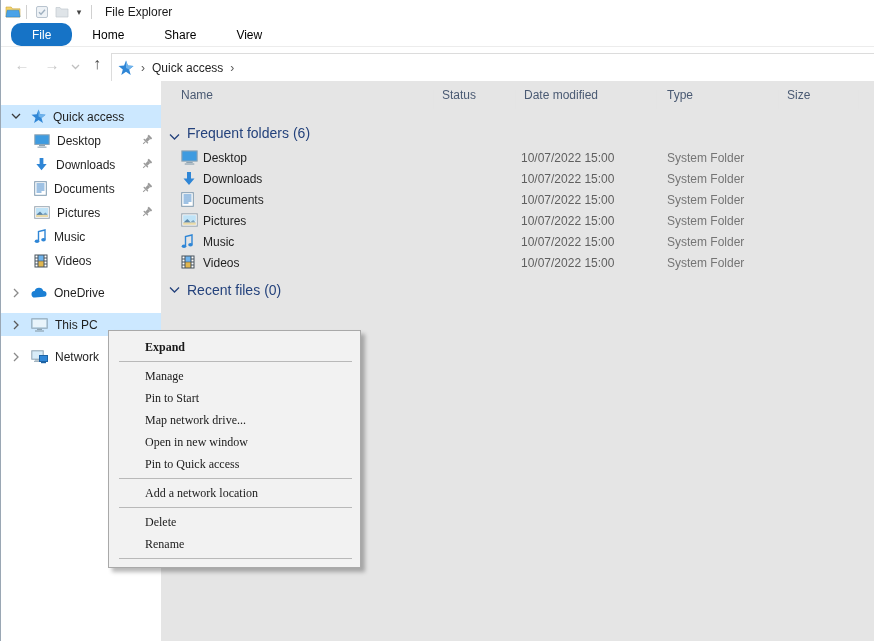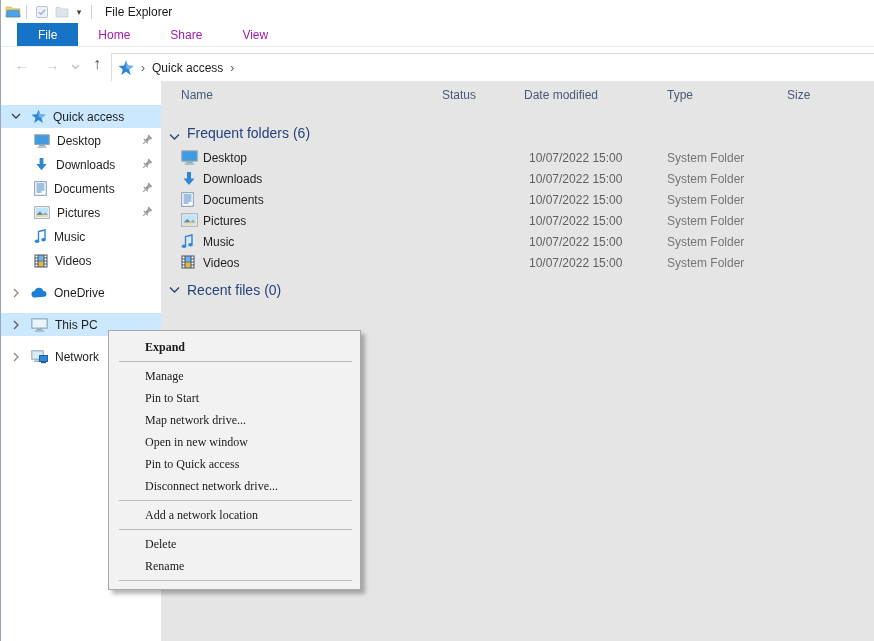--- a/index.html
+++ b/index.html
@@ -11,22 +11,22 @@
   .icon{display:inline-flex;align-items:center;justify-content:center;flex:none;}
   
   .titlebar{position:absolute;left:0;top:0;width:100%;height:23px;display:flex;align-items:center;background:#fff;}
   .titlebar .sep{width:1px;height:14px;background:#d0d0d0;margin:0 5px;}
   .app-icon{margin-left:4px;}
   .qat-btn{width:20px;height:18px;display:flex;align-items:center;justify-content:center;}
   .qat-chevron{font-size:9px;color:#444;width:14px;text-align:center;}
   .title-text{margin-left:8px;color:#1a1a1a;}
   
   .ribbon{position:absolute;left:0;top:23px;width:100%;height:23px;border-bottom:1px solid #ececec;background:#fff;display:flex;align-items:stretch;}
-  .tab{padding:0 20px;display:flex;align-items:center;color:#a21caf;}
-  .tab.file{background:#1673c6;color:#fff;margin-left:16px;padding:0 21px;}
+  .tab{padding:0 20px;display:flex;align-items:center;color:#000000;}
+  .tab.file{background:#1673c6;color:#fff;margin-left:10px;padding:0 21px;border-radius:10px;}
   
   .toolbar{position:absolute;left:0;top:47px;width:100%;height:34px;border-bottom:1px solid #e2e2e2;background:#fff;}
   .navbtns{position:absolute;left:0;top:0;height:100%;display:flex;align-items:center;}
   .navbtn{font-size:15px;line-height:1;text-align:center;}
   .navbtn.back{color:#c7c7c7;width:30px;margin-left:6px;}
   .navbtn.fwd{color:#c7c7c7;width:30px;}
   .navbtn.hist{width:16px;}
   .navbtn.up{color:#4d4d4d;width:28px;font-size:16px;}
   .addressbar{position:absolute;left:110px;top:6px;right:0;height:27px;border:1px solid #dcdcdc;border-right:none;background:#fff;display:flex;align-items:center;}
   .addressbar .crumb-sep{color:#5a5a5a;font-size:12px;margin:0 7px;}
@@ -49,21 +49,21 @@
   .colhead{position:absolute;top:7px;color:#4a5a73;}
   .colsep{position:absolute;top:9px;width:1px;height:19px;background:#e4e4e4;}
   
   .group-hdr{position:absolute;left:7px;display:flex;align-items:center;height:18px;color:#24427c;font-size:14px;}
   .group-hdr .gchev{margin-right:7px;display:inline-flex;}
   .group-hdr .gline{height:1px;background:#e5e5e5;flex:1;margin-left:10px;margin-right:8px;}
   .group-hdr .cnt{margin-left:4px;}
   .filerow{position:absolute;left:0;right:0;height:21px;}
   .filerow .icon{position:absolute;left:19px;top:2px;}
   .fname{position:absolute;left:41px;top:3px;color:#1f1f1f;}
-  .fdate{position:absolute;left:359px;top:3px;color:#5f5f5f;margin-left:8px;}
+  .fdate{position:absolute;left:359px;top:3px;color:#5f5f5f;}
   .ftype{position:absolute;left:505px;top:3px;color:#757575;}
   
   .ctxmenu{position:absolute;left:107px;top:330px;width:253px;background:#f2f2f2;border:1px solid #a9a9a9;box-shadow:4px 4px 4px rgba(0,0,0,0.28);padding:5px 0;box-sizing:border-box;}
   .ctxitem{height:22px;line-height:22px;padding-left:36px;color:#1a1a1a;white-space:nowrap;font-family:Liberation Serif, serif;}
   .ctxitem.bold{font-weight:bold;}
   .ctxsep{height:1px;background:#b9b9b9;margin:3px 8px 3px 10px;}
 </style>
 </head>
 <body>
 
@@ -438,21 +438,20 @@
   </div>
 
   <div class="ctxmenu">
     <div class="ctxitem bold">Expand</div>
     <div class="ctxsep"></div>
     <div class="ctxitem">Manage</div>
     <div class="ctxitem">Pin to Start</div>
     <div class="ctxitem">Map network drive...</div>
     <div class="ctxitem">Open in new window</div>
     <div class="ctxitem">Pin to Quick access</div>
-    <div class="ctxitem">Disconnect network drive...</div>
     <div class="ctxsep"></div>
     <div class="ctxitem">Add a network location</div>
     <div class="ctxsep"></div>
     <div class="ctxitem">Delete</div>
     <div class="ctxitem">Rename</div>
     <div class="ctxsep"></div>
   </div>
 
 </div>
 

